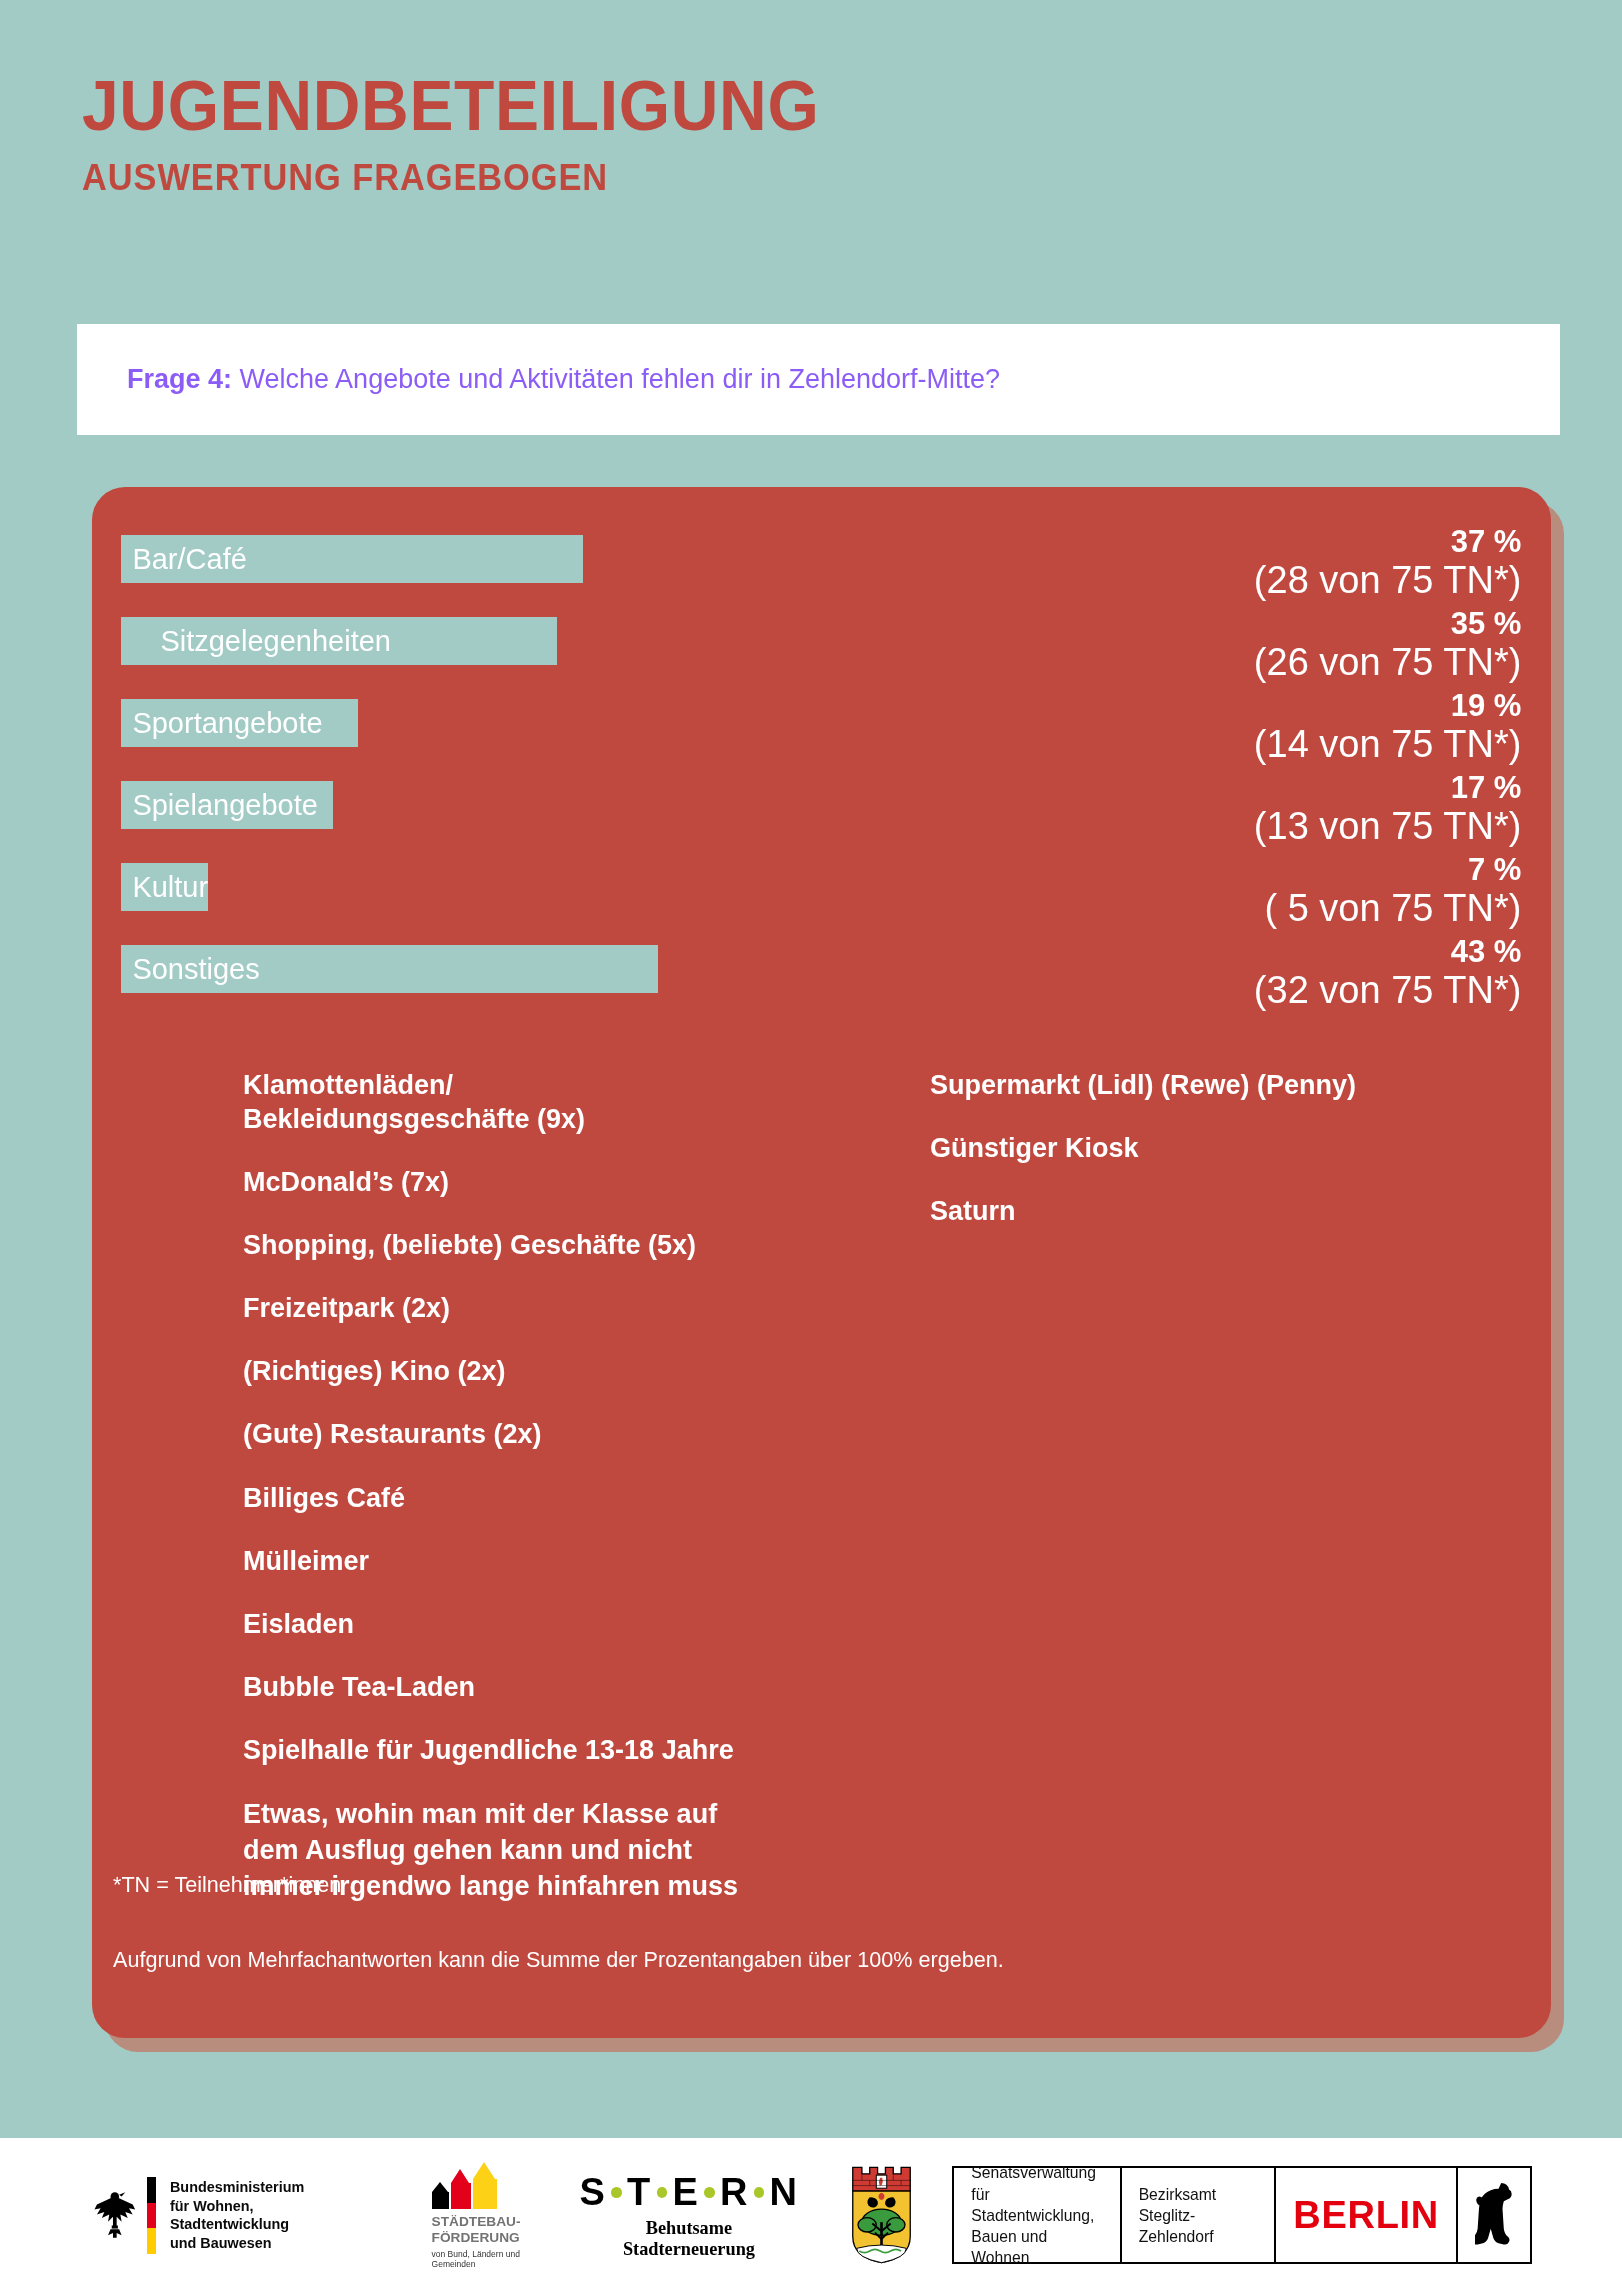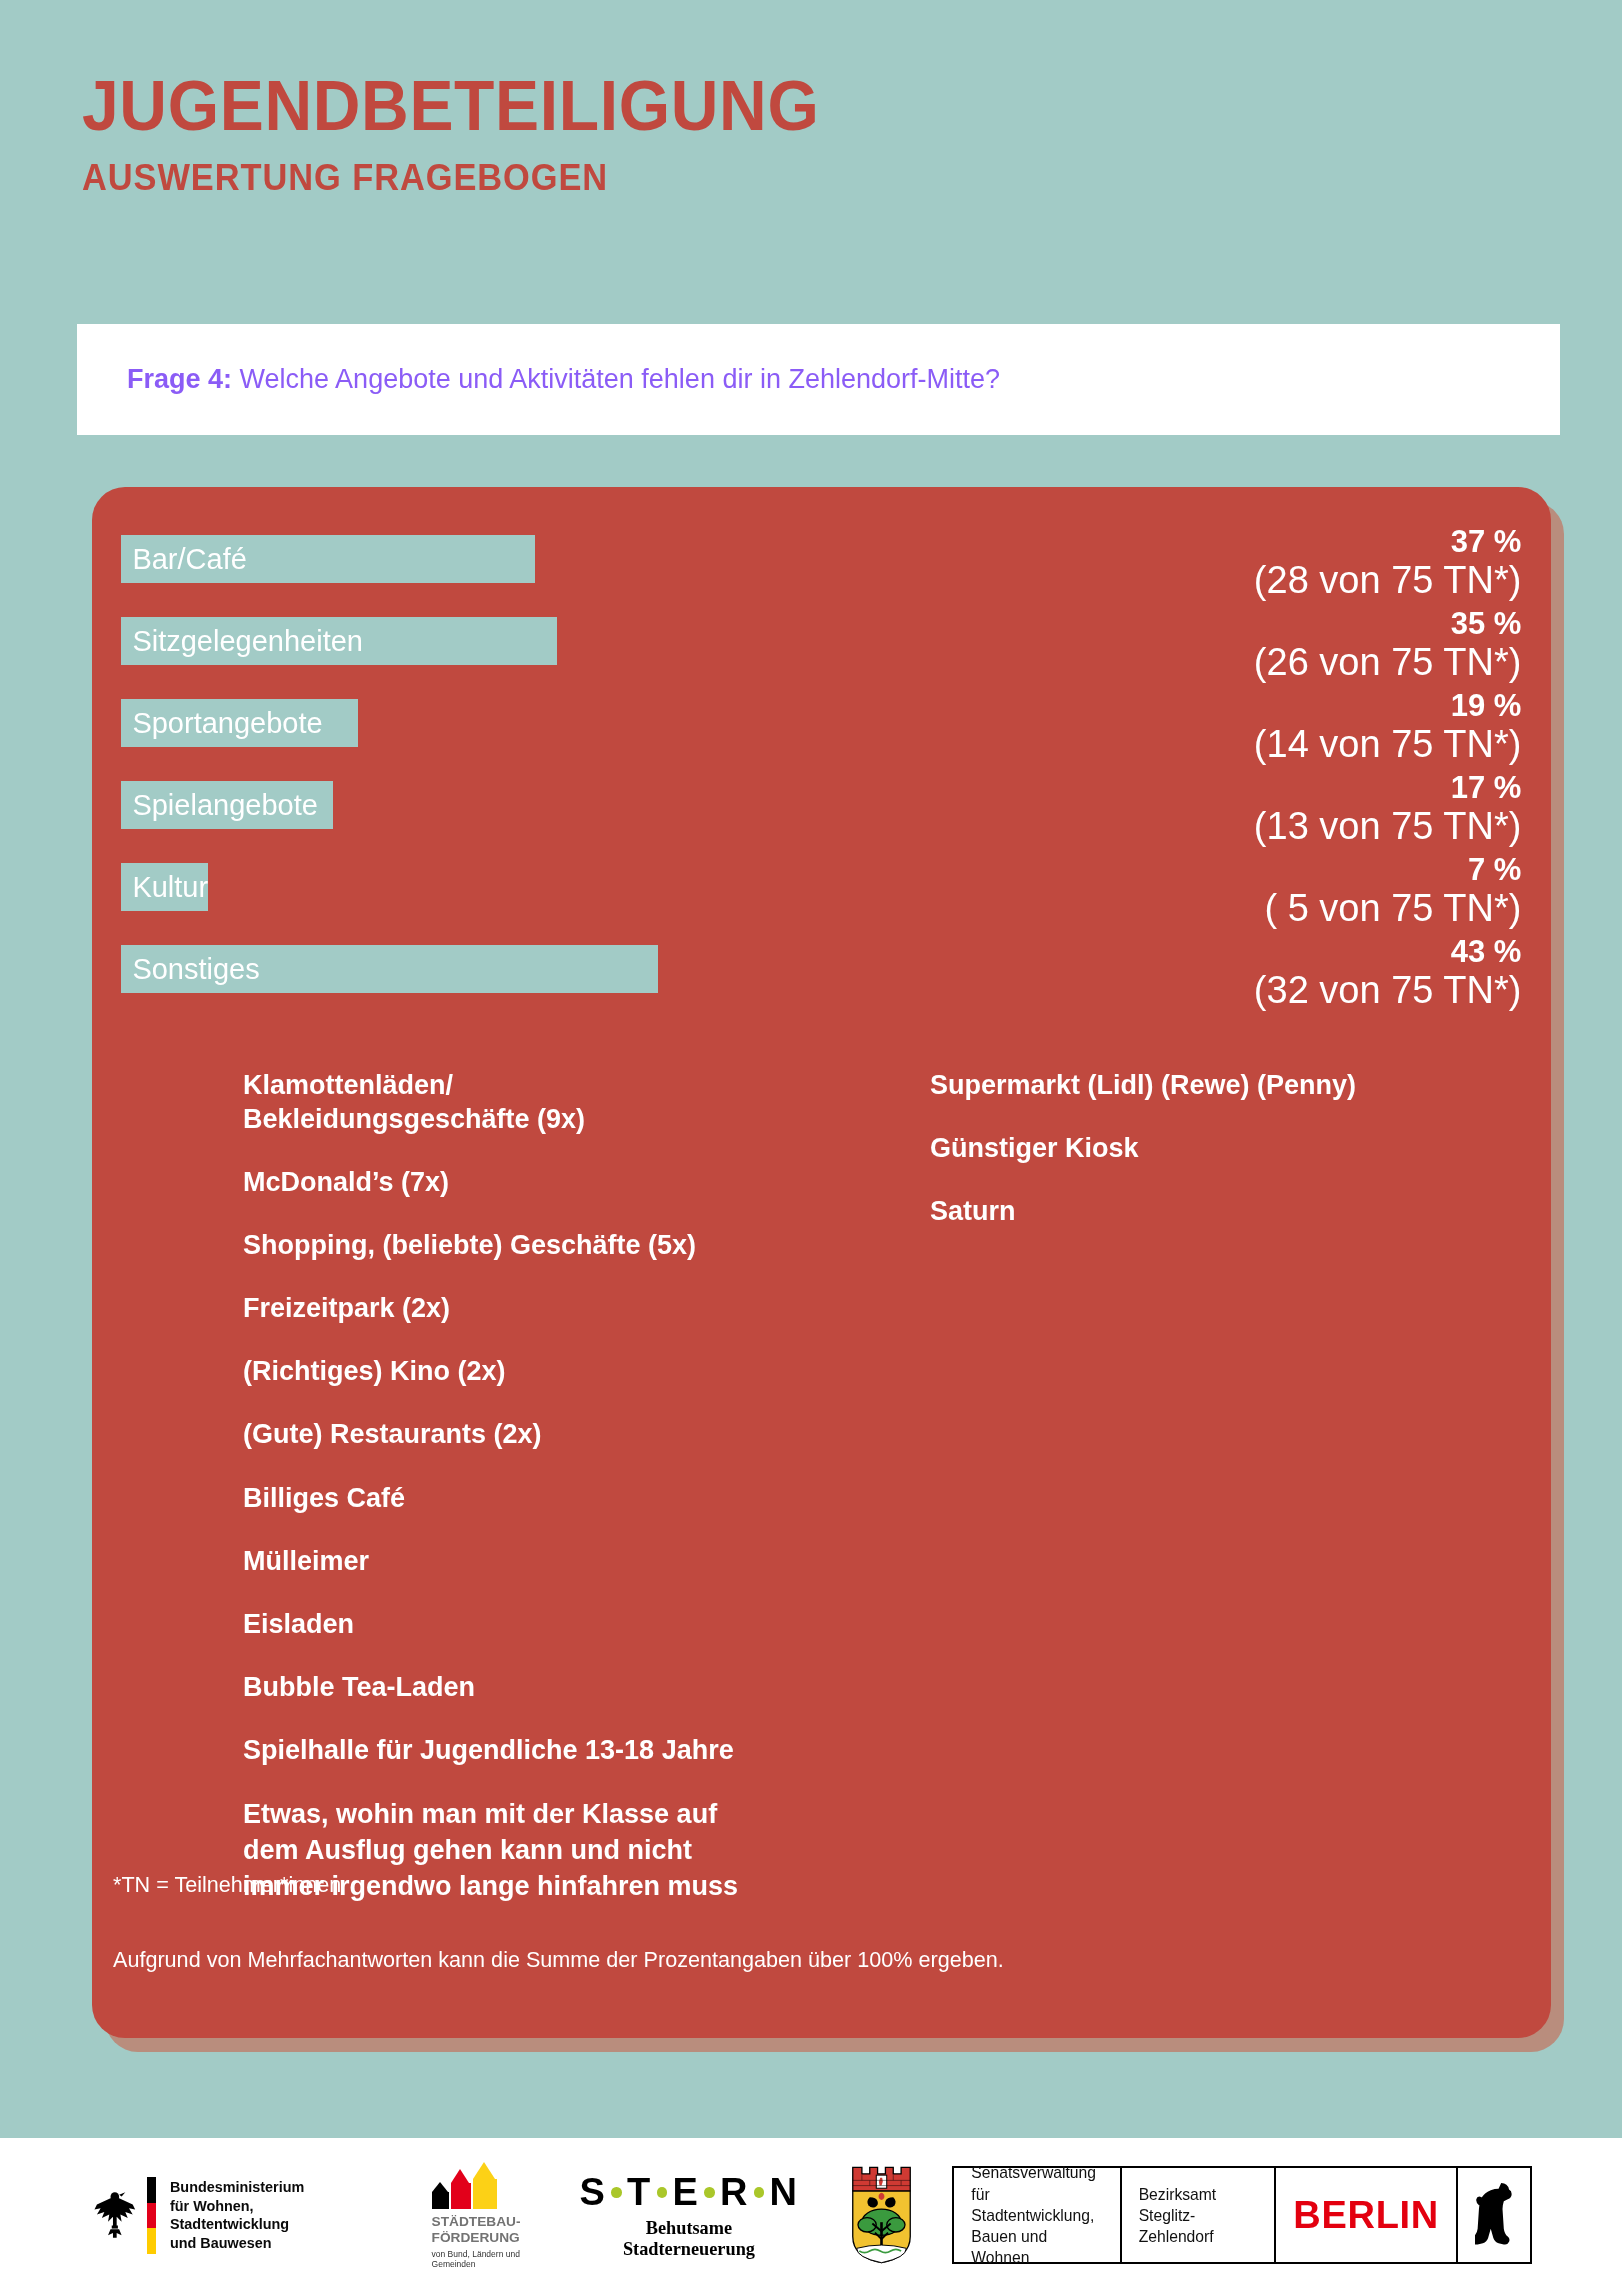--- a/index.html
+++ b/index.html
@@ -178,30 +178,30 @@
   <div id="question-text">
     <span class="q-label">Frage 4:</span><span> Welche Angebote und Aktivitäten fehlen dir in Zehlendorf-Mitte?</span>
   </div>
 </div>
 
 <div id="red-shadow"></div>
 <div id="red-panel">
 
   <div id="chart">
       <div class="bar-row">
-        <div class="bar" style="width: 414px;">
+        <div class="bar" style="width: 462px;">
           <span class="bar-label">Bar/Café</span>
         </div>
         <div class="bar-stats">
           <div class="bar-pct">37 %</div>
           <div class="bar-abs">(28 von 75 TN*)</div>
         </div>
       </div>
       <div class="bar-row">
-        <div class="bar" style="width: 436px;">
+        <div class="bar" style="width: 436px; padding-left: 28px;">
           <span class="bar-label">Sitzgelegenheiten</span>
         </div>
         <div class="bar-stats">
           <div class="bar-pct">35 %</div>
           <div class="bar-abs">(26 von 75 TN*)</div>
         </div>
       </div>
       <div class="bar-row">
         <div class="bar" style="width: 237px;">
           <span class="bar-label">Sportangebote</span>

